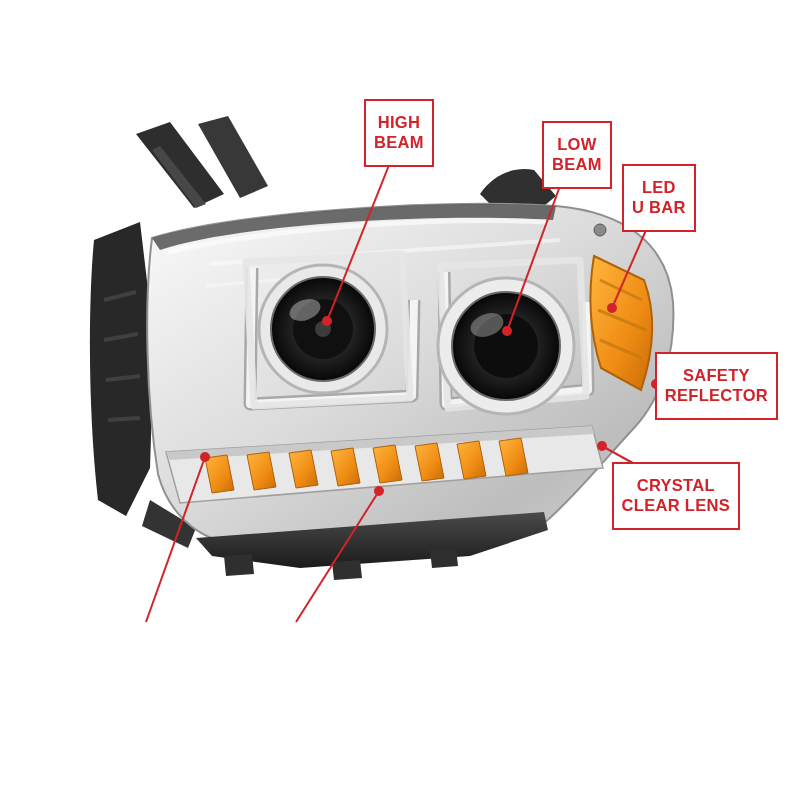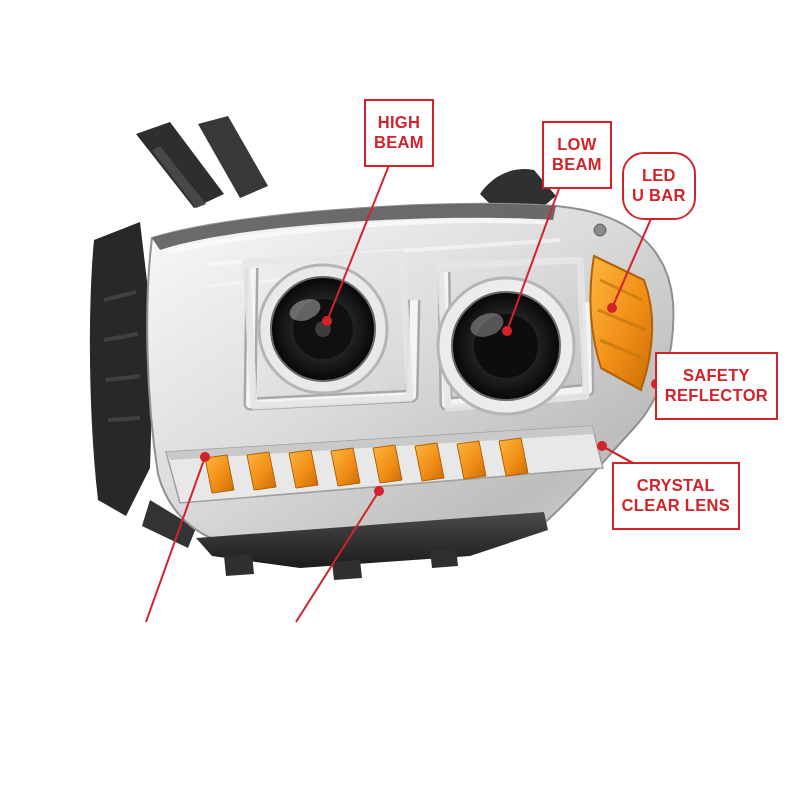--- a/index.html
+++ b/index.html
@@ -147,21 +147,21 @@
       <circle cx="379" cy="491" r="5"></circle>
     </g>
   </svg>
 
   <div class="callout" style="left:364px; top:99px;">HIGH
 BEAM</div>
 
   <div class="callout" style="left:542px; top:115px;margin-top:6px;">LOW
 BEAM</div>
 
-  <div class="callout" style="left:622px; top:152px;border-radius:22px;">LED
+  <div class="callout" style="left:622px; top:164px;">LED
 U BAR</div>
 
   <div class="callout" style="right:22px; top:352px;">SAFETY
 REFLECTOR</div>
 
   <div class="callout" style="right:60px; top:462px;">CRYSTAL
 CLEAR LENS</div>
 
 
 

